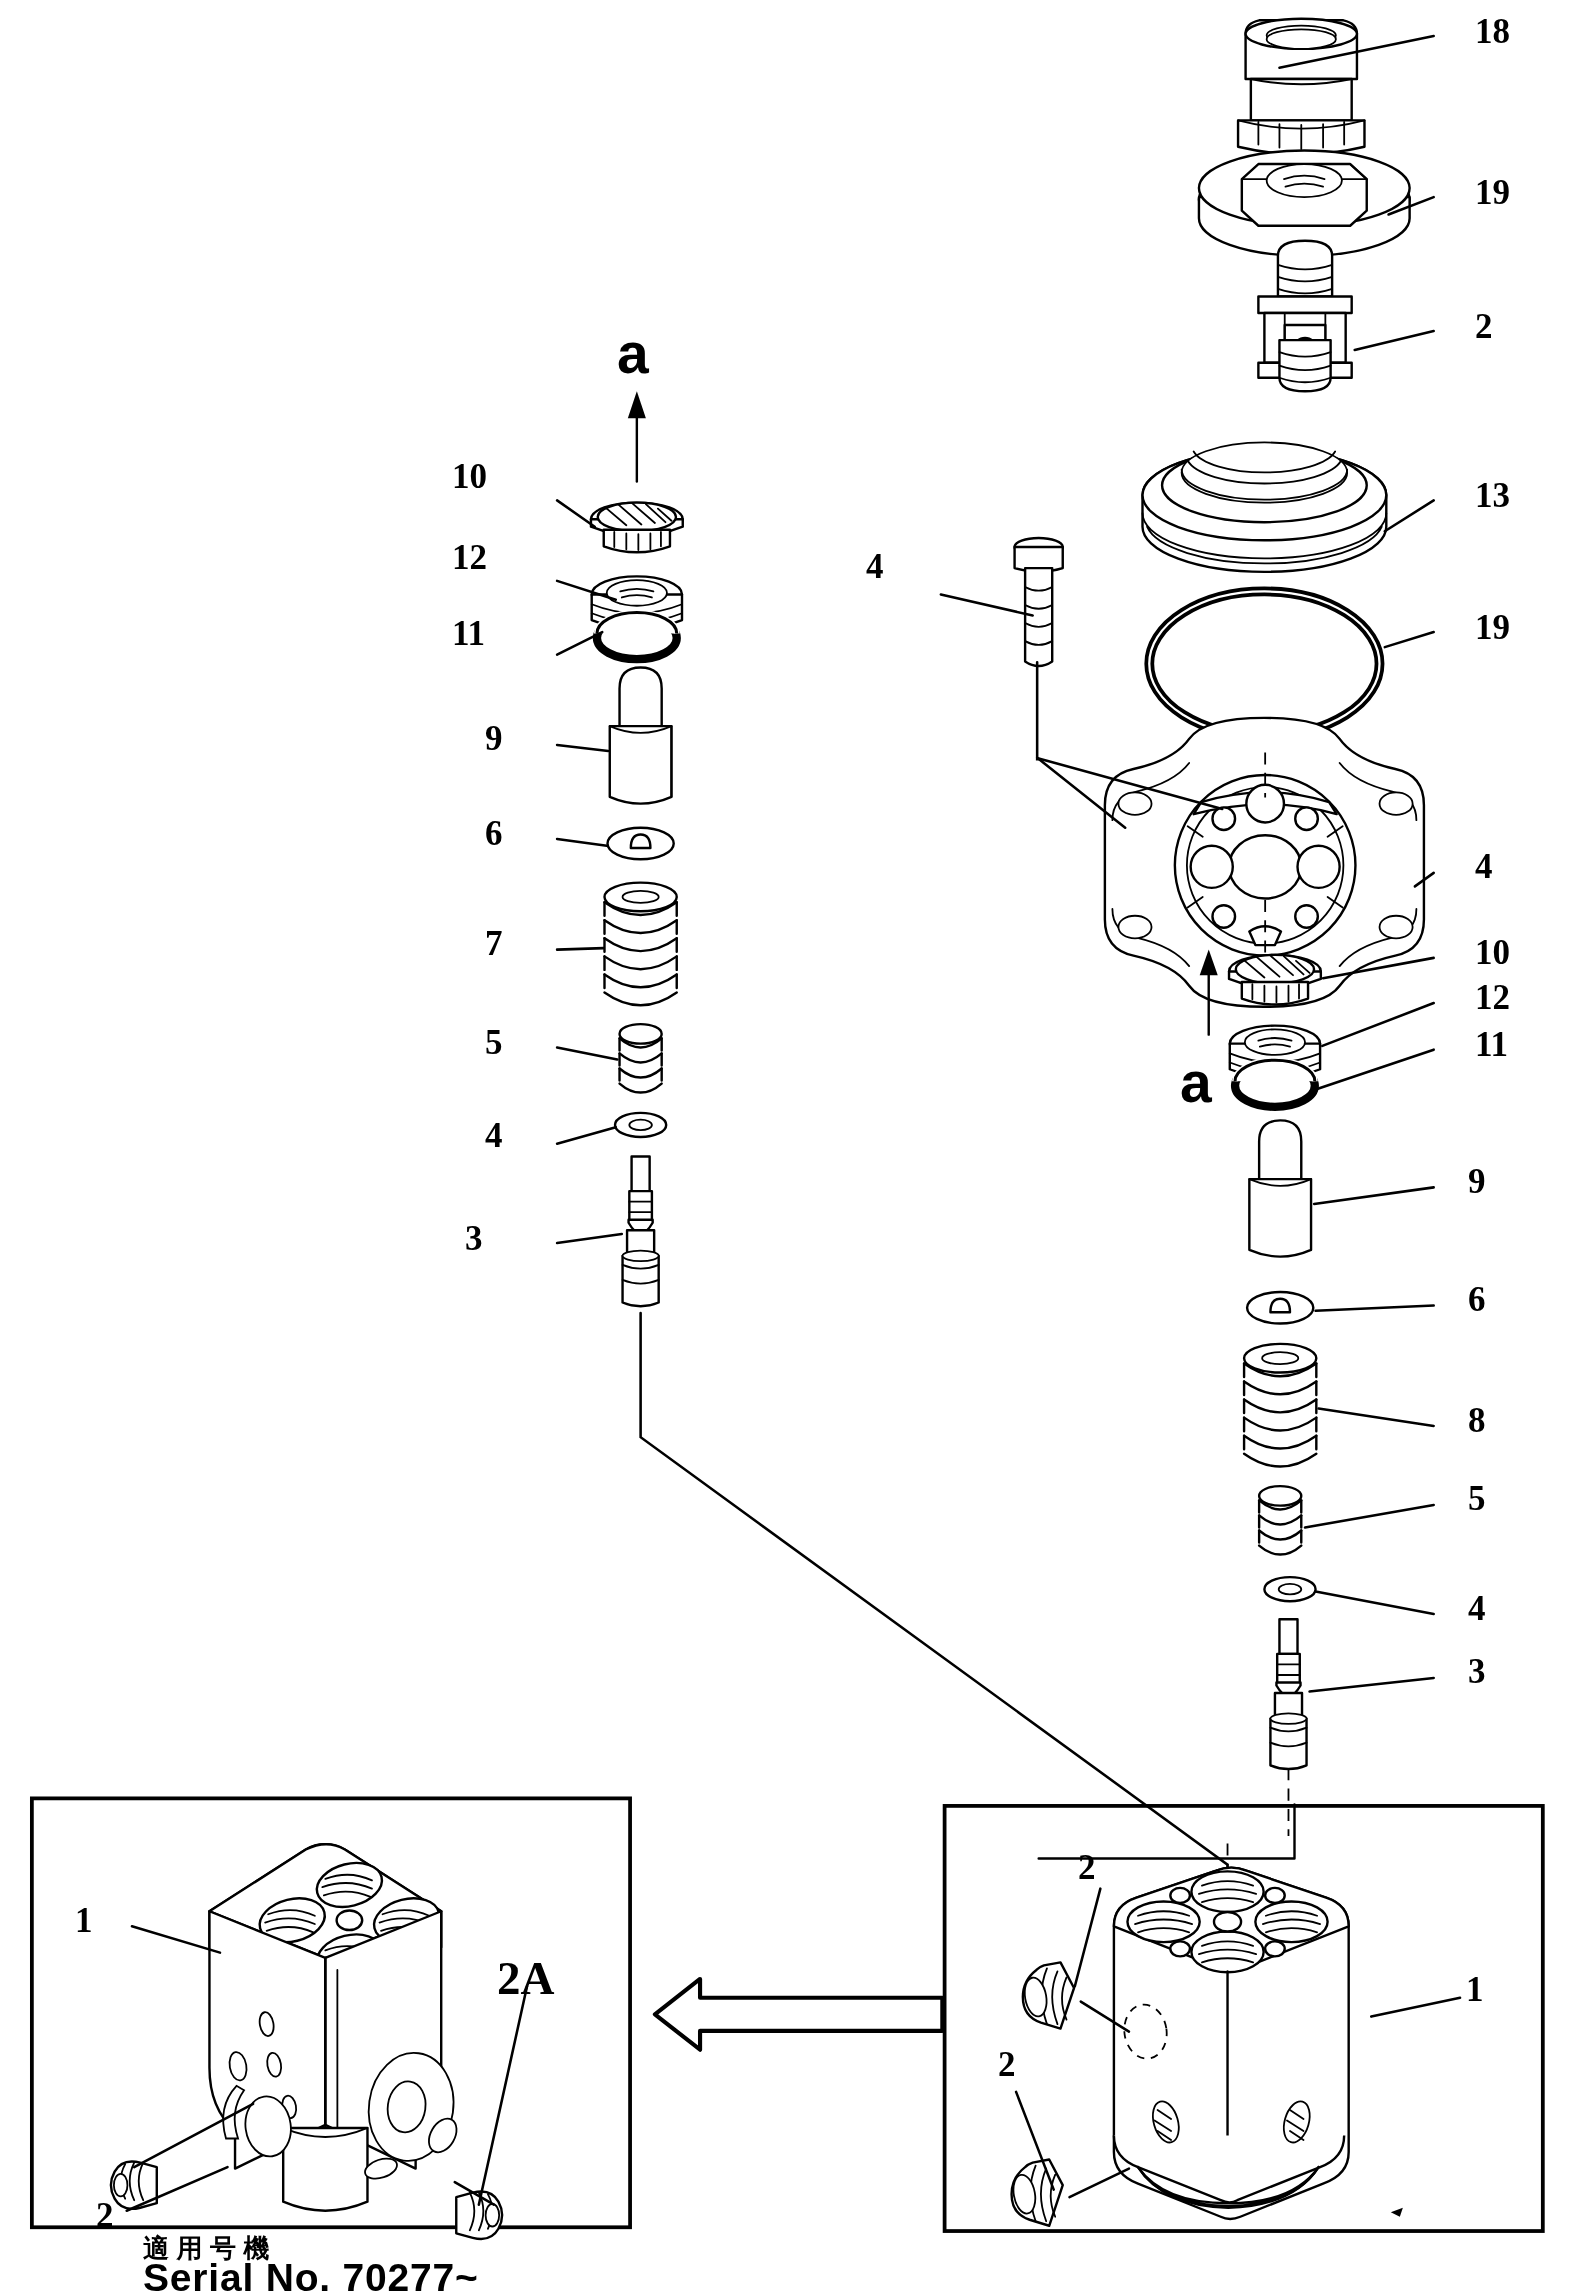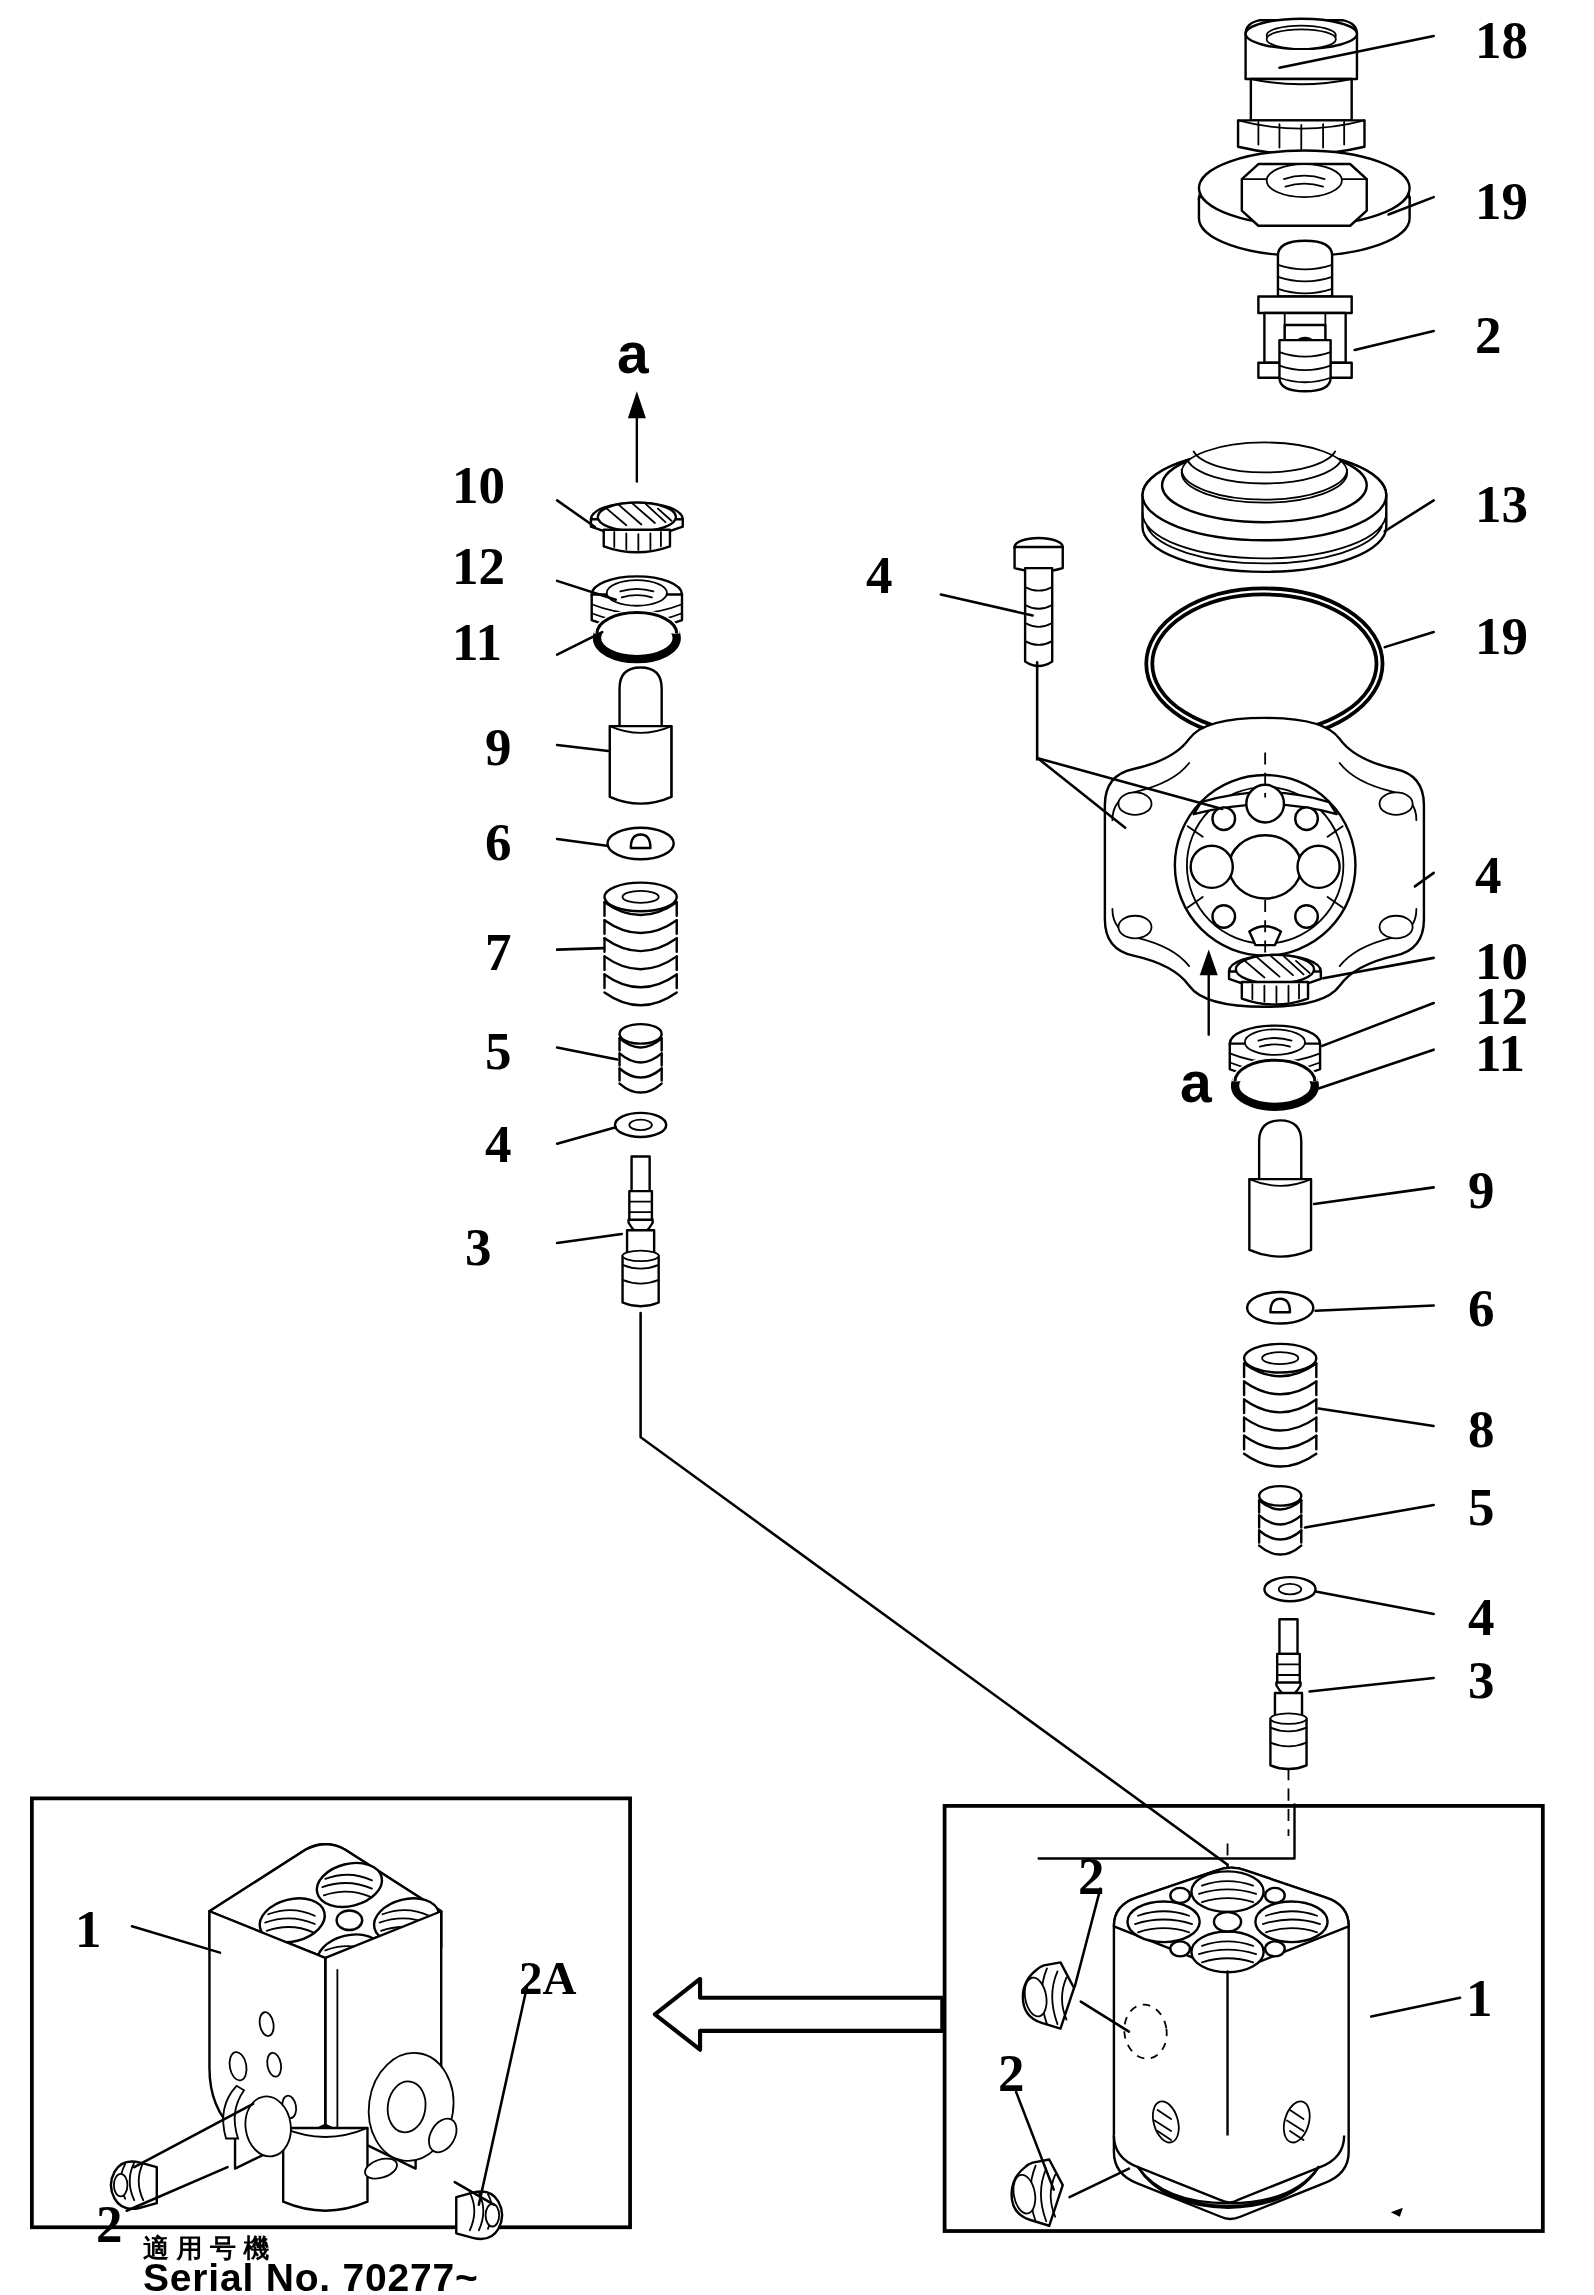--- a/index.html
+++ b/index.html
@@ -1,21 +1,21 @@
 <!DOCTYPE html>
 <html style="font-size:12px"><head>
 <meta charset="utf-8">
 <title>Parts Diagram</title>
 <style>
   html,body{margin:0;padding:0;background:#ffffff;}
   body{font-family:"Liberation Sans", sans-serif;}
   #page{position:relative;width:1595px;height:2295px;background:#fff;overflow:hidden;}
   svg{position:absolute;left:0;top:0;width:1595px;height:2295px;}
   .lbl{position:absolute;font-family:"Liberation Serif", serif;font-weight:700;color:#000;line-height:1;white-space:nowrap;}
-  .num{font-size:53px;letter-spacing:0px;}
+  .num{font-size:35px;letter-spacing:0px;}
   .num2a{font-size:47px;}
   .aletter{font-family:"Liberation Sans", sans-serif;font-weight:700;font-size:57px;}
   .cap-jp{font-family:"DejaVu Sans", sans-serif;font-weight:700;font-size:26px;letter-spacing:7.5px;}
   .cap-en{font-family:"Liberation Sans", sans-serif;font-weight:700;font-size:39px;letter-spacing:0.8px;}
 </style>
 </head>
 <body>
 
 <div id="page">
 
@@ -430,21 +430,21 @@
 <div class="lbl num" style="left:1475px;top:980px;">12</div>
 <div class="lbl num" style="left:1475px;top:1027px;">11</div>
 <div class="lbl num" style="left:1468px;top:1164px;">9</div>
 <div class="lbl num" style="left:1468px;top:1282px;">6</div>
 <div class="lbl num" style="left:1468px;top:1403px;">8</div>
 <div class="lbl num" style="left:1468px;top:1481px;">5</div>
 <div class="lbl num" style="left:1468px;top:1591px;">4</div>
 <div class="lbl num" style="left:1468px;top:1654px;">3</div>
 
 <div class="lbl num" style="left:75px;top:1903px;">1</div>
-<div class="lbl num2a" style="left:519px;top:1955px;text-align:center;">2A</div>
+<div class="lbl num2a" style="left:497px;top:1955px;text-align:center;">2A</div>
 <div class="lbl num" style="left:96px;top:2198px;">2</div>
 
 <div class="lbl num" style="left:1078px;top:1850px;">2</div>
 <div class="lbl num" style="left:1466px;top:1972px;">1</div>
 <div class="lbl num" style="left:998px;top:2047px;">2</div>
 
 <div class="lbl aletter" style="left:617px;top:325px;">a</div>
 <div class="lbl aletter" style="left:1180px;top:1054px;">a</div>
 
 <div class="lbl cap-jp" style="left:143px;top:2235px;">適用号機</div>

